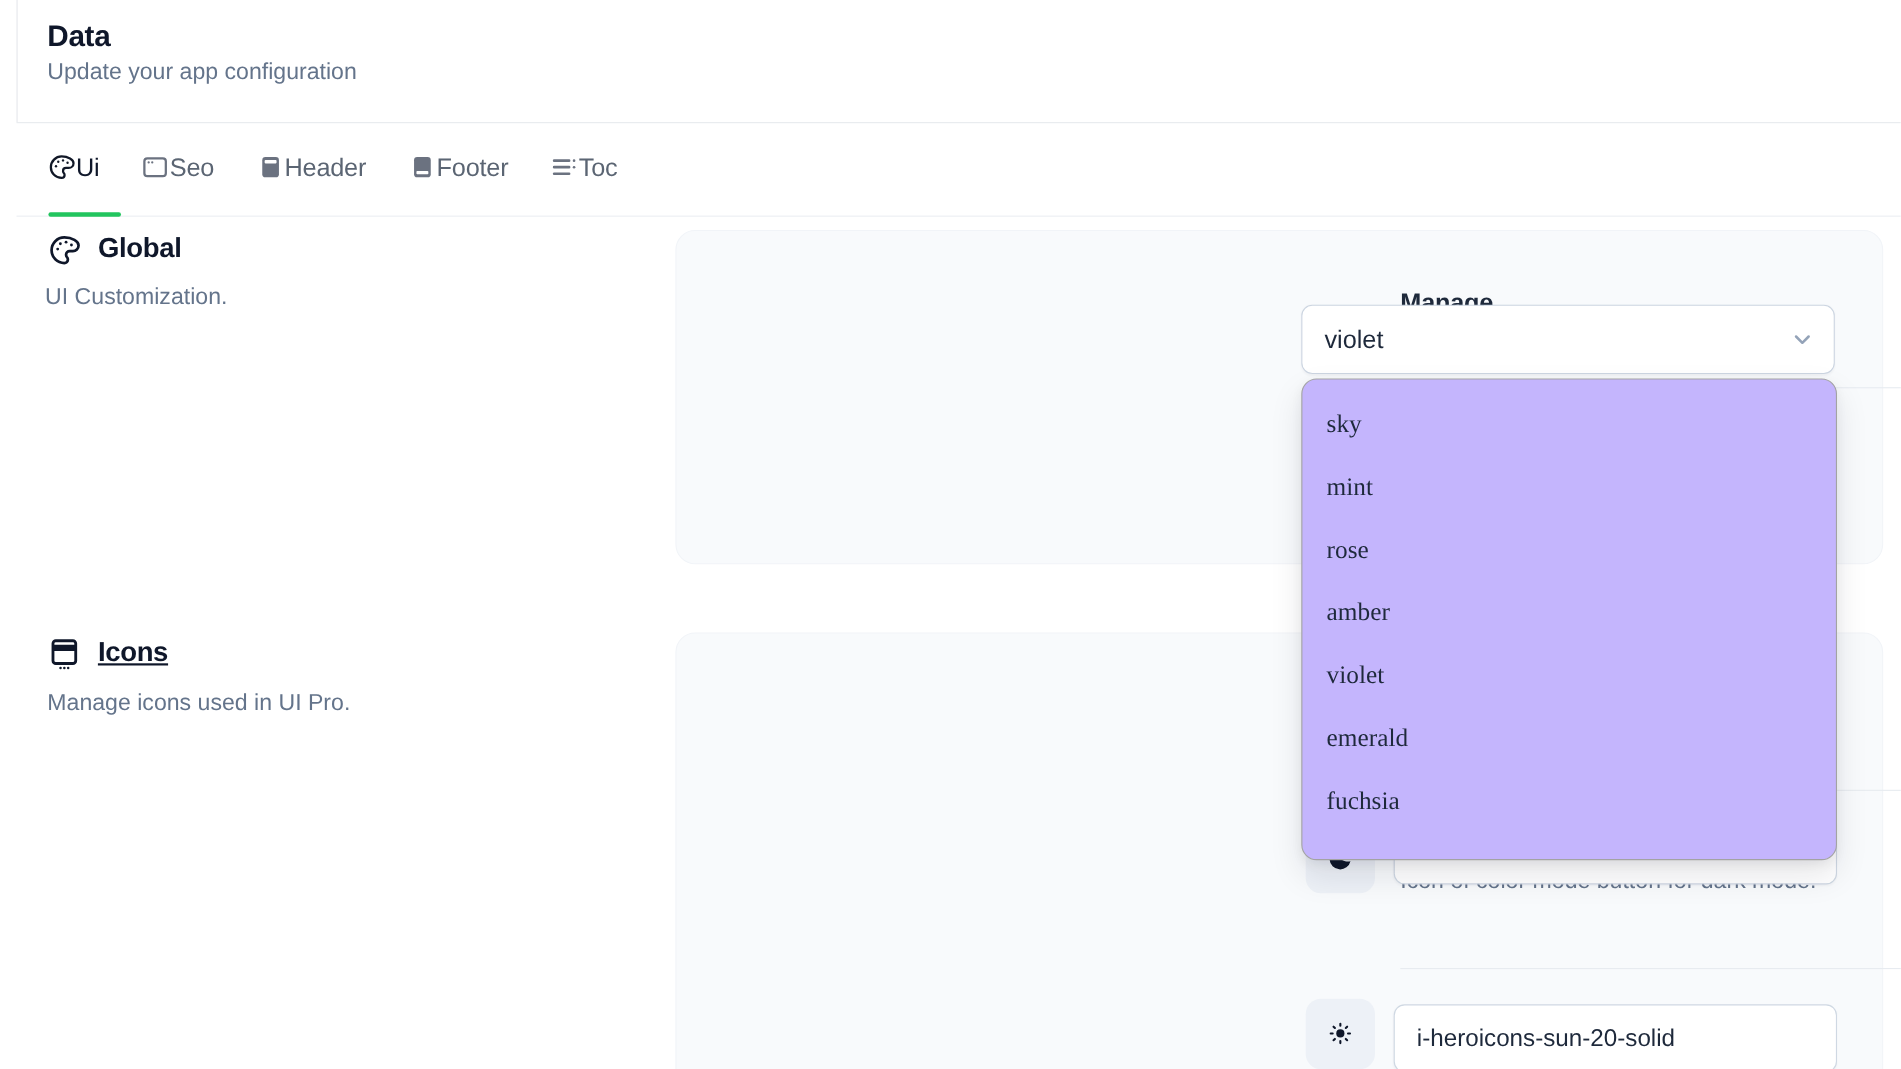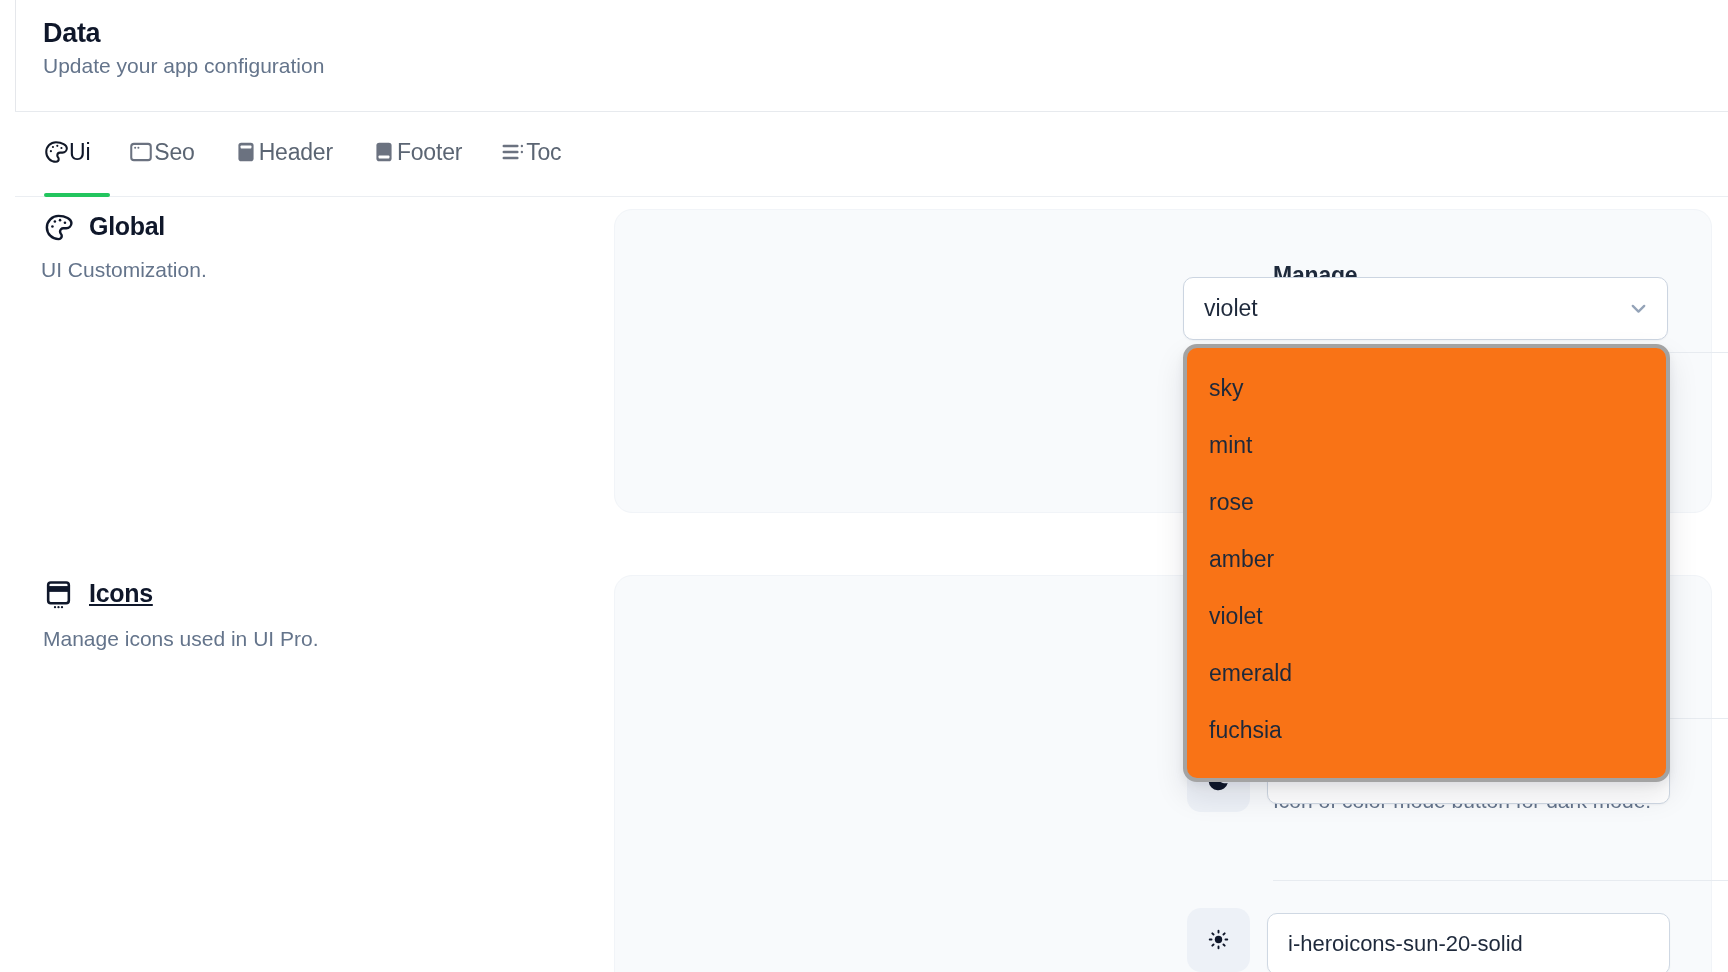--- a/index.html
+++ b/index.html
@@ -57,24 +57,24 @@
   .chip-light { left:1187px; top:908px; }
 
   .text-input { background:#fff; border:1px solid #cfd8e3; border-radius:10px;
     font-size:22px; color:#1e293b; display:flex; align-items:center; padding:0 20px;
     box-shadow:0 1px 2px rgba(15,23,42,.04); }
   .input-dark  { left:1267px; top:742px; width:403px; height:62px; }
   .input-light { left:1267px; top:913px; width:403px; height:62px; }
 
   
   .dropdown {
-    left:1183px; top:344px; width:487px; height:438px; background:#f97316;
-    border:4px solid #a3a3a3; border-radius:14px; z-index:30; overflow:hidden;
+    left:1183px; top:344px; width:487px; height:438px; background:#c4b5fd;
+    border:1px solid #a3a3a3; border-radius:14px; z-index:30; overflow:hidden;
     box-shadow:0 14px 30px rgba(15,23,42,.10), 0 4px 10px rgba(15,23,42,.06);
-    padding-top:12px; list-style:none;
+    padding-top:12px; list-style:none;font-family:Liberation Serif, serif;
   }
   .dropdown .opt { height:57px; line-height:57px; padding-left:22px; font-size:23px;
     color:#1e293b; cursor:pointer; }
 </style>
 </head>
 <body>
 
 <div class="page">
 
   <div class="abs vline"></div>

